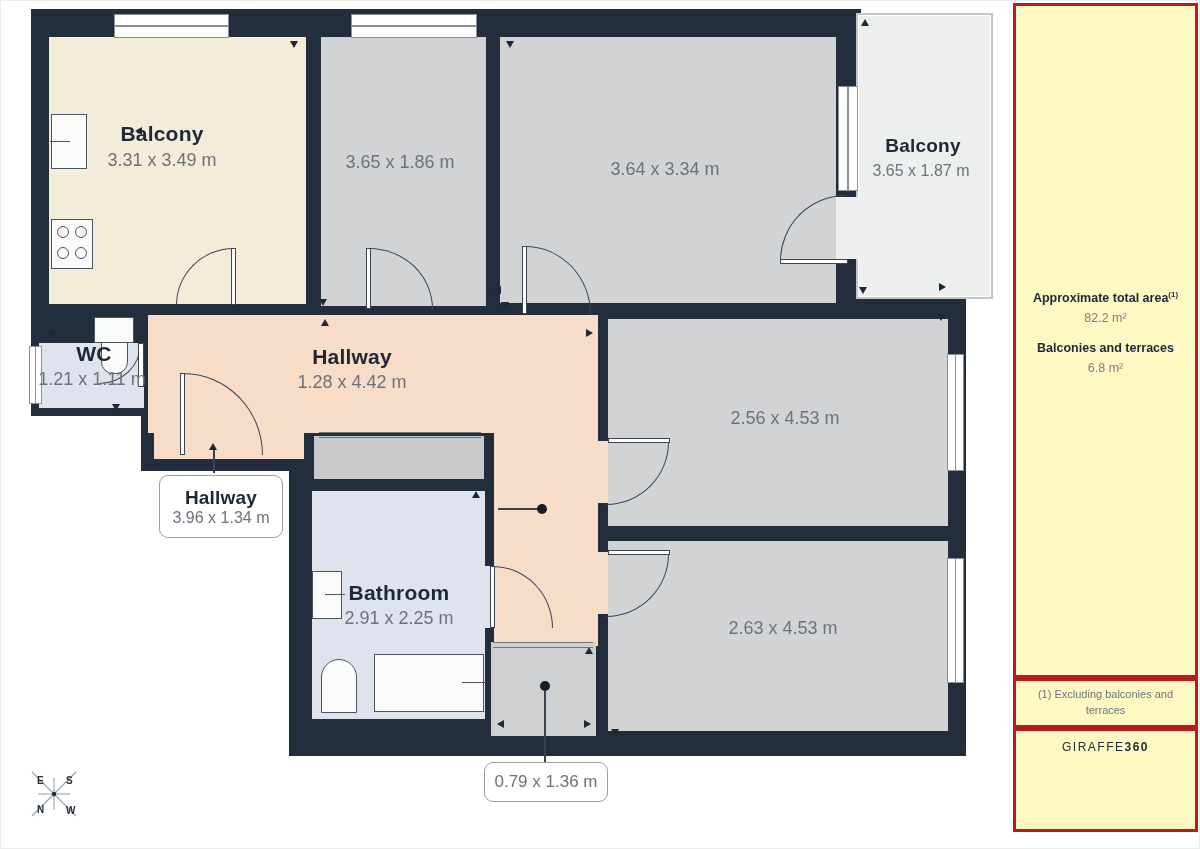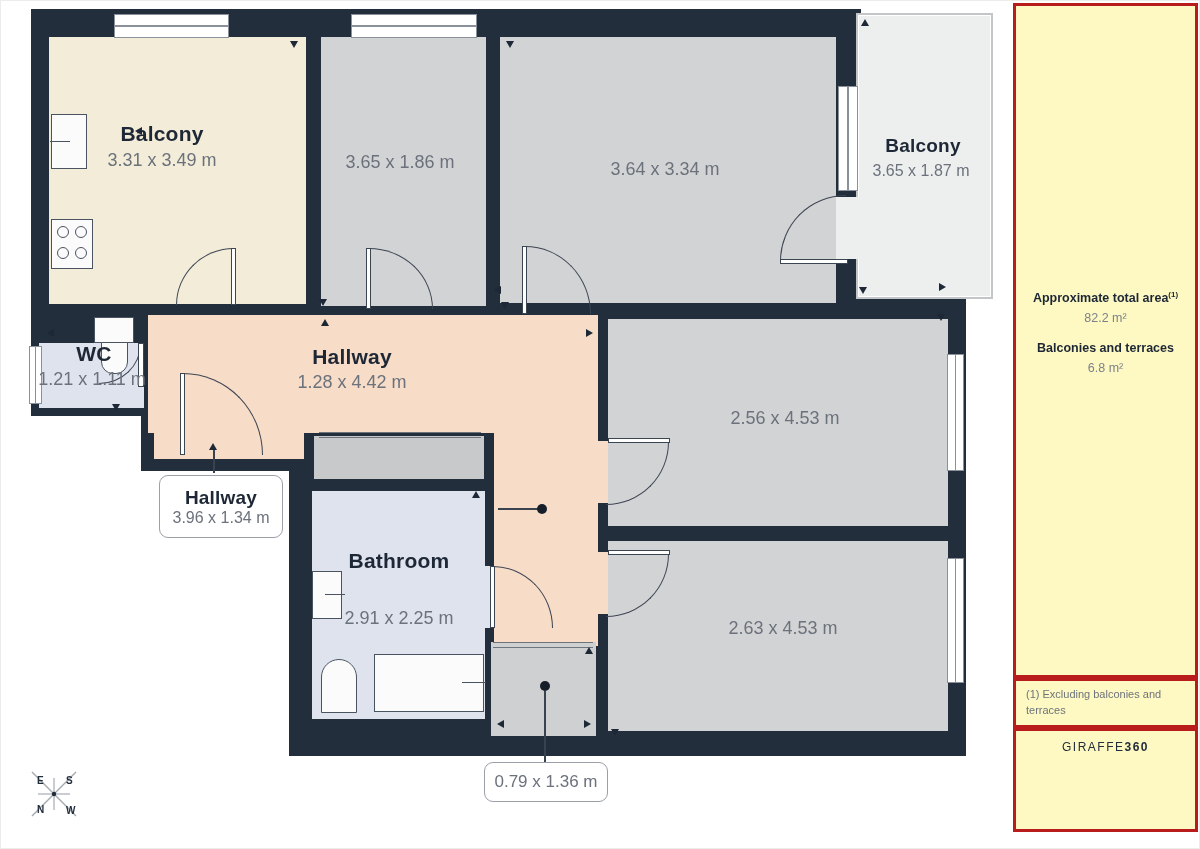--- a/index.html
+++ b/index.html
@@ -34,21 +34,21 @@
   .ln{position:absolute;background:#39424f;}
   .slide{position:absolute;border-top:1px solid #6d747d;border-bottom:1px solid #6d747d;background:transparent;box-sizing:border-box;}
   .arr{position:absolute;width:0;height:0;border:4px solid transparent;}
   .arr.u{border-bottom:7px solid var(--ink);border-top:0;}
   .arr.d{border-top:7px solid var(--ink);border-bottom:0;}
   .arr.l{border-right:7px solid var(--ink);border-left:0;}
   .arr.r{border-left:7px solid var(--ink);border-right:0;}
   .side{position:absolute;border:3px solid #b91c1c;box-sizing:border-box;background:#fef9c3;}
   .side-txt{color:var(--ink);font-size:12.5px;font-weight:700;text-align:center;}
   .side-val{color:#7b818a;font-size:12.5px;text-align:center;}
-  .note{color:#6d737b;font-size:11px;line-height:1.45;}
+  .note{color:#6d737b;font-size:11px;text-align:center;line-height:1.45;}
   .brand{color:#222d3b;font-size:12px;letter-spacing:1.5px;text-align:center;}
   .comp-letter{position:absolute;color:#222d3b;font-size:10px;font-weight:700;}
   sup{font-size:8px;}
 </style>
 </head>
 <body>
 
 <div class="canvas">
 
   <div class="w" style="left:30px;top:8px;width:830px;height:310px;"></div>
@@ -147,21 +147,21 @@
 
   <div class="lbl name sm" style="left:922px;top:145px;">Balcony</div>
   <div class="lbl dims sm" style="left:920px;top:170px;">3.65 x 1.87 m</div>
 
   <div class="lbl name" style="left:93px;top:353px;">WC</div>
   <div class="lbl dims" style="left:91px;top:378px;">1.21 x 1.11 m</div>
 
   <div class="lbl name" style="left:351px;top:356px;">Hallway</div>
   <div class="lbl dims" style="left:351px;top:381px;">1.28 x 4.42 m</div>
 
-  <div class="lbl name" style="left:398px;top:560px;">Bathroom</div>
+  <div class="lbl name" style="left:398px;top:592px;">Bathroom</div>
   <div class="lbl dims" style="left:398px;top:617px;">2.91 x 2.25 m</div>
 
   <div class="lbl dims" style="left:784px;top:417px;">2.56 x 4.53 m</div>
   <div class="lbl dims" style="left:782px;top:627px;">2.63 x 4.53 m</div>
 
   <div class="ln" style="left:212px;top:449px;width:1.5px;height:23px;"></div>
   <div class="arr u" style="left:208px;top:442px;"></div>
   <div class="callout" style="left:158px;top:474px;width:124px;height:63px;">
     <div class="name sm">Hallway</div>
     <div class="dims sm">3.96 x 1.34 m</div>

